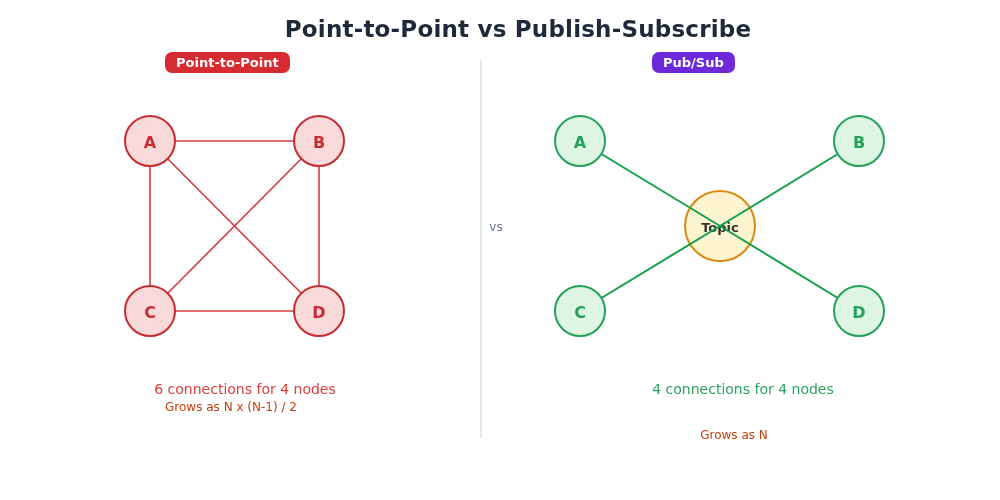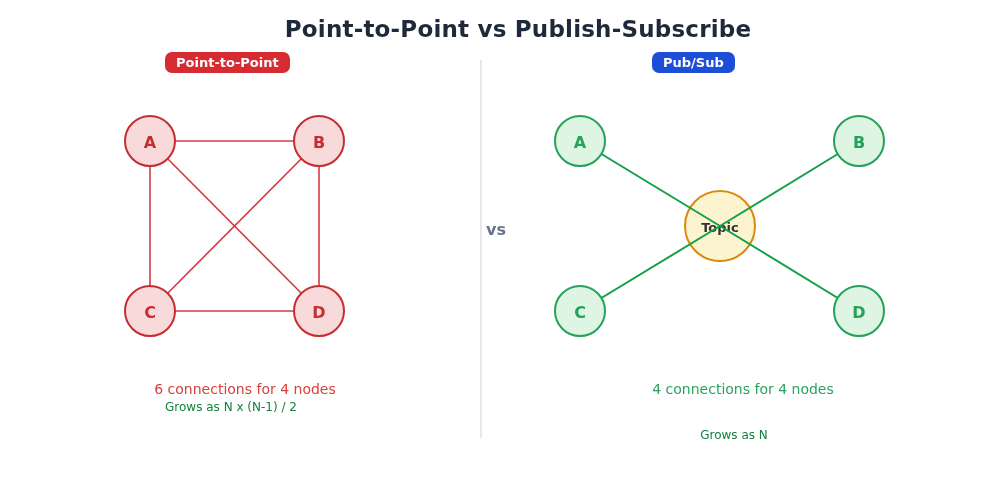--- a/index.html
+++ b/index.html
@@ -6,38 +6,38 @@
   body{width:1000px;height:500px;font-family:"DejaVu Sans",sans-serif;}
   #stage{position:relative;width:1000px;height:500px;overflow:hidden;background:#ffffff;}
   .title{position:absolute;left:518px;top:16px;transform:translateX(-50%);
          font-size:23px;font-weight:bold;color:#1e2a3b;white-space:nowrap;letter-spacing:.2px;}
   .badge{position:absolute;top:52px;height:21px;line-height:21px;padding:0 11px;border-radius:7px;
          color:#ffffff;font-size:13px;font-weight:bold;white-space:nowrap;}
   .badge-left{left:120px;margin-left:45px;}
   .badge-right{left:652px;}
   .divider{position:absolute;left:480px;top:60px;width:2px;height:378px;background:#e7e8ec;}
   .vs{position:absolute;left:496px;top:220px;transform:translateX(-50%);
-      font-size:16px;font-weight:bold;color:#64748b;}
+      font-size:12px;font-weight:normal;color:#64748b;}
   #diagram{position:absolute;left:0;top:0;}
   #diagram text{font-family:"DejaVu Sans",sans-serif;}
   .caption{position:absolute;transform:translateX(-50%);font-size:14px;white-space:nowrap;}
-  .subcaption{position:absolute;transform:translateX(-50%);font-size:12px;color:#15803d;white-space:nowrap;}
+  .subcaption{position:absolute;transform:translateX(-50%);font-size:12px;color:#c2410c;white-space:nowrap;}
   .caption-left{left:245px;top:381px;}
   .caption-right{left:735px;top:381px;}
   .sub-left{left:231px;top:400px;}
   .sub-right{left:734px;top:400px;margin-top:28px;}
 </style>
 </head>
 <body>
 
 <div id="stage">
   <div class="title" style="color: rgb(30, 42, 59);">Point-to-Point vs Publish-Subscribe</div>
 
   <span class="badge badge-left" style="background: rgb(214, 43, 49);">Point-to-Point</span>
-  <span class="badge badge-right" style="background: #1d4ed8;">Pub/Sub</span>
+  <span class="badge badge-right" style="background: #6d28d9;">Pub/Sub</span>
 
   <div class="divider" style="background: rgb(231, 232, 236);"></div>
   <div class="vs" style="color: rgb(100, 116, 139);">vs</div>
 
   <svg id="diagram" width="1000" height="500" viewBox="0 0 1000 500">
       <g>
         <line x1="150" y1="141" x2="319" y2="141" stroke="#d23b40" stroke-width="1.6"></line>
         <line x1="150" y1="141" x2="150" y2="311" stroke="#d23b40" stroke-width="1.6"></line>
         <line x1="150" y1="141" x2="319" y2="311" stroke="#d23b40" stroke-width="1.6"></line>
         <line x1="319" y1="141" x2="150" y2="311" stroke="#d23b40" stroke-width="1.6"></line>

